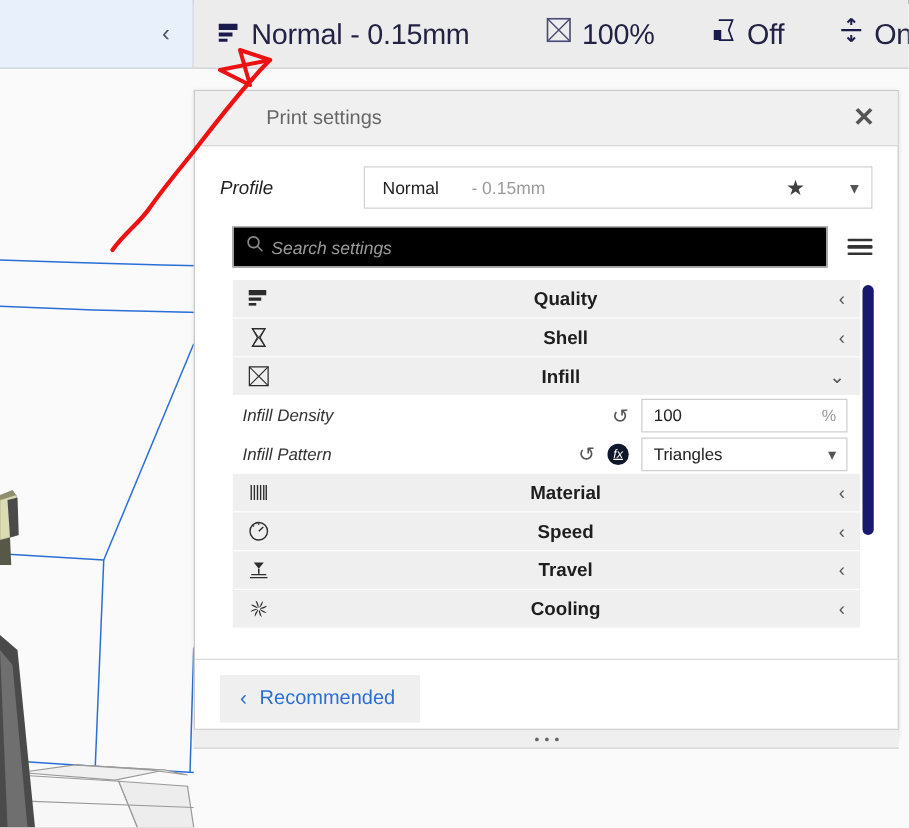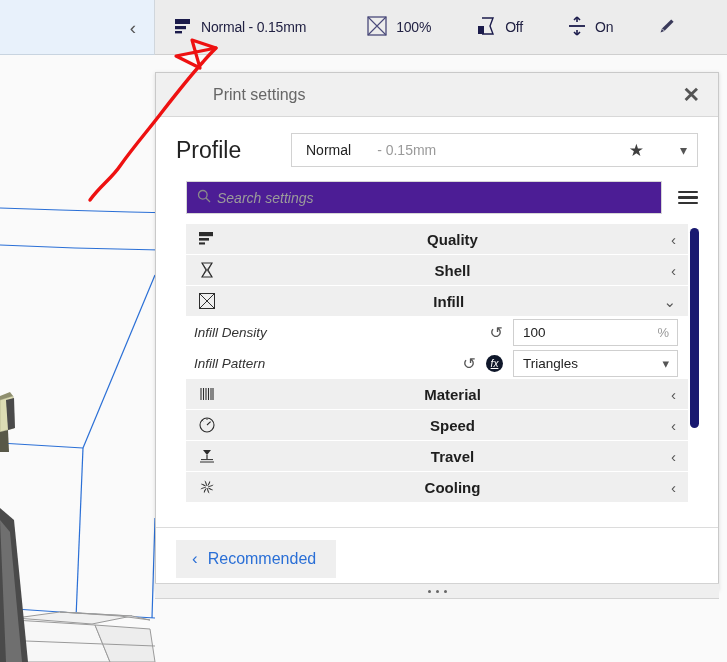--- a/index.html
+++ b/index.html
@@ -37,21 +37,21 @@
     border-bottom: 1px solid #cfcfcf;
     display: flex; align-items: center;
   }
   .top-accent {
     position: absolute; left: 0; top: 0; width: 727px; height: 3px;
     background: #1b1b4b;
   }
   .tb-item {
     display: flex; align-items: center; gap: 8px;
     height: 100%; padding: 0 10px;
-    color: #222244; font-size: 14px;
+    color: #222244; font-size: 23px;
   }
   .tb-item.first { padding-left: 18px; }
   .tb-label { white-space: nowrap; letter-spacing: -0.2px; }
   .tb-gap { flex: 0 0 24px; }
   .tb-gap-lg { flex: 0 0 40px; }
   .chev-left-top {
     color: #555; font-size: 19px; line-height: 1;
   }
 
   
@@ -74,42 +74,42 @@
   .dlg-close {
     font-size: 21px; color: #555; line-height: 1;
     cursor: pointer; padding: 2px 4px; font-weight: bold;
   }
 
   .profile-row {
     display: flex; align-items: center;
     padding: 16px 20px 10px 20px;
     flex: 0 0 auto;
   }
-  .profile-label { font-size: 23px; color: #222; width: 115px; }
+  .profile-label { font-size: 15px; color: #222; width: 115px; font-style: italic; }
   .profile-select {
     flex: 1; height: 34px;
     border: 1px solid #d2d2d2; background: #fff;
     display: flex; align-items: center;
     padding: 0 10px 0 14px;
     font-size: 14px;
     gap: 22px;
   }
   .profile-name { color: #222; }
   .profile-sub { color: #9a9a9a; margin-left: 4px; }
   .profile-spacer { flex: 1; }
   .star-icon { color: #3f3f3f; font-size: 17px; margin-right: 14px; }
   .chev-down-sm { color: #555; font-size: 14px; }
 
   .search-row {
     display: flex; align-items: center;
     padding: 4px 20px 10px 30px;
     flex: 0 0 auto;
   }
   .search-box {
-    flex: 1; height: 33px; background: #4c1d95;
+    flex: 1; height: 33px; background: #000000;
     border: 1px solid #d6d6d6;
     display: flex; align-items: center; gap: 6px;
     padding: 0 10px;
   }
   .search-box input {
     flex: 1; border: none; outline: none;
     font-size: 14px; font-style: italic; color: #888;
     font-family: "Liberation Sans", sans-serif;
     background: transparent;
   }

